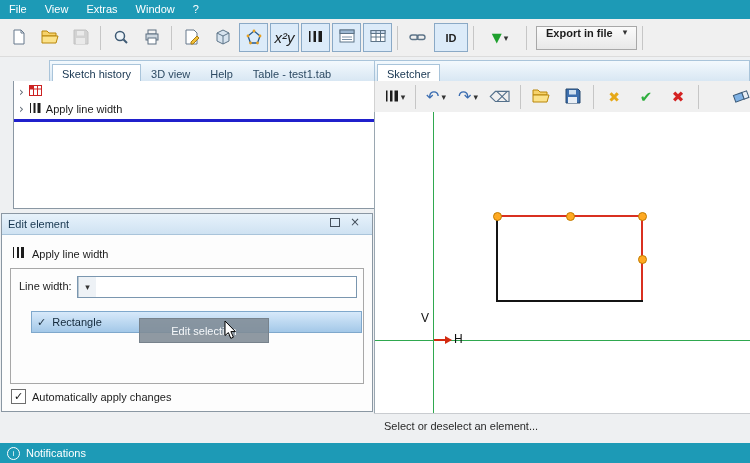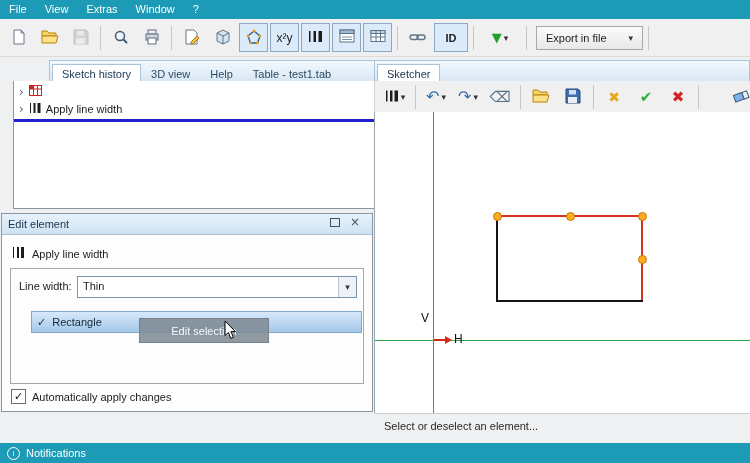--- a/index.html
+++ b/index.html
@@ -11,24 +11,24 @@
   .menubar{position:absolute;left:0;top:0;width:750px;height:19px;background:#1d9ab6;display:flex;align-items:flex-start;color:#fff;}
   .menu-item{padding:0 9px;line-height:19px;cursor:default;}
 
   
   .toolbar-main{position:absolute;left:0;top:19px;width:750px;height:37px;background:#f0f0f0;border-bottom:1px solid #dcdcdc;display:flex;align-items:center;padding:0 4px;gap:2px;}
   .tbtn{width:27px;height:27px;display:flex;align-items:center;justify-content:center;border:1px solid transparent;background:transparent;flex:0 0 auto;}
   .tbtn.pressed{border-color:#8aa9c6;background:#dcebf9;}
   .tbtn.disabled{opacity:.4;}
   .tsep{width:1px;height:24px;background:#c6c6c6;margin:0 3px;flex:0 0 auto;}
   .idtext{font-weight:bold;font-size:11px;color:#222;}
-  .formula{font-size:12px;color:#222;}
+  .formula{font-style:italic;font-size:15px;color:#222;}
   .greenarrow{color:#1fa02e;font-size:13px;line-height:13px;}
   .dd{font-size:9px;color:#333;margin-left:2px;}
-  .export-btn{height:22px;display:flex;align-items:center;gap:20px;padding:0 9px;border:1px solid #a8a8a8;background:linear-gradient(#fbfbfb,#e8e8e8);margin-left:4px;}
+  .export-btn{height:22px;display:flex;gap:8px;padding:0 9px;border:1px solid #a8a8a8;background:linear-gradient(#fbfbfb,#e8e8e8);margin-left:4px;font-weight:bold;}
 
   
   .tabstrip{height:21px;background:linear-gradient(#f3f9fd,#d7e6f3);border:1px solid #a9c4da;display:flex;align-items:flex-end;padding-left:2px;}
   .tab{padding:3px 9px 2px;color:#2d4a63;border:1px solid transparent;border-bottom:none;}
   .tab.active{background:#fff;border-color:#a9c4da;color:#173550;}
   .winbtns{margin-left:auto;display:flex;align-items:center;gap:10px;padding:0 8px 4px 0;}
   .sqbtn{display:inline-block;width:8px;height:7px;border:1px solid #44505c;}
   .xbtn{font-size:12px;line-height:10px;color:#44505c;}
 
   
@@ -254,21 +254,20 @@
         <span><svg width="13" height="13">
               <rect x="1" y="1" width="1" height="11" fill="#1c1c1c"></rect>
               <rect x="5" y="1" width="2" height="11" fill="#1c1c1c"></rect>
               <rect x="9" y="1" width="3" height="11" fill="#1c1c1c"></rect>
             </svg></span>
         <span>Apply line width</span>
       </div>
       <div class="groupbox">
         <span class="lw-label">Line width:</span>
         <div class="combo">
-          <span class="combo-text">Thin</span>
           <span class="combo-btn glyph">▾</span>
         </div>
         <div class="elements-row">
           <span class="el-check glyph">✓</span>
           <span>Rectangle</span>
         </div>
       </div>
       <div class="auto-row">
         <span class="checkbox glyph">✓</span>
         <span>Automatically apply changes</span>

